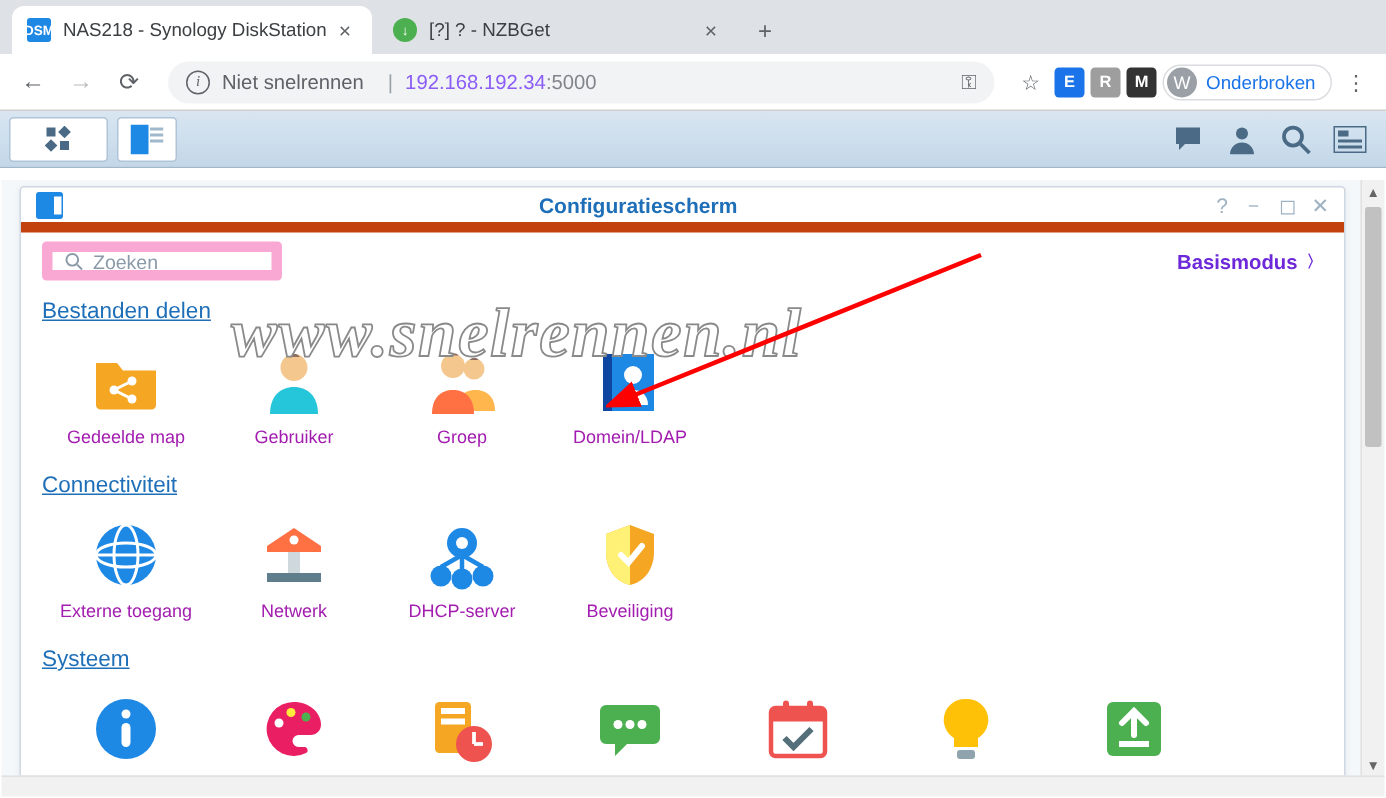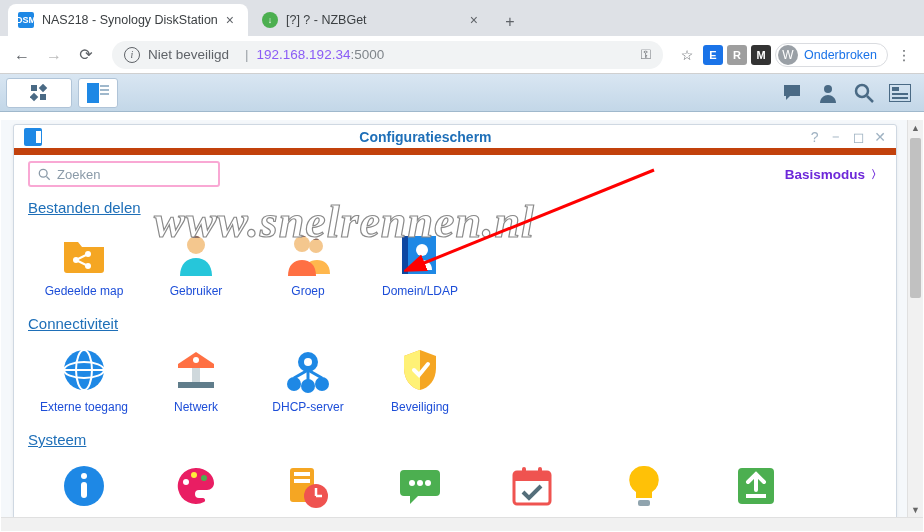--- a/index.html
+++ b/index.html
@@ -48,27 +48,27 @@
 
 
 .panel { position: absolute; left: 12px; top: 4px; right: 26px; bottom: 0; background: #fff; border: 1px solid #cfd8e2; border-radius: 3px 3px 0 0; box-shadow: 0 1px 4px rgba(0,0,0,0.06); }
 .panel-hdr { height: 30px; display: flex; align-items: center; padding: 0 10px; border-bottom: 7px solid #c2410c; }
 .panel-hdr .picon { width: 18px; height: 18px; background: #1e88e5; border-radius: 2px; margin-right: 8px; position: relative; }
 .panel-hdr .picon::after { content: ""; position: absolute; right: 1px; top: 3px; bottom: 3px; width: 5px; background: #fff; }
 .panel-title { flex: 1; text-align: center; color: #1e6fb8; font-weight: 600; font-size: 14px; }
 .panel-hdr .wctrl { color: #9fb2c2; font-size: 14px; margin-left: 10px; }
 
 .panel-sub { height: 38px; display: flex; align-items: center; padding: 0 14px; }
-.search-box { width: 192px; height: 26px; border: 2px solid #f9a8d4; border-radius: 3px; display: flex; align-items: center; padding: 0 8px; color: #8a9aa8; font-size: 13px; gap: 6px; }
+.search-box { width: 160px; height: 26px; border: 7px solid #f9a8d4; border-radius: 3px; display: flex; align-items: center; padding: 0 8px; color: #8a9aa8; font-size: 13px; gap: 6px; }
 .mode-link { margin-left: auto; color: #6d28d9; font-weight: 600; font-size: 13.5px; display: flex; align-items: flex-start; gap: 6px; }
 
 .panel-body { padding: 0 14px 10px; overflow: hidden; }
 .section-h { color: #1e6fb8; font-size: 15px; font-weight: 400; margin: 6px 0 10px; text-decoration: underline; }
 .grid { display: flex; flex-wrap: wrap; gap: 0; }
-.item { width: 112px; display: flex; flex-direction: column; align-items: center; text-align: center; font-size: 12px; color: #1d4ed8; cursor: pointer; padding: 4px 0 10px; }
+.item { width: 112px; display: flex; flex-direction: column; align-items: center; text-align: center; font-size: 12px; color: #a21caf; cursor: pointer; padding: 4px 0 10px; }
 .item .ico { width: 48px; height: 48px; margin-bottom: 6px; display: flex; align-items: center; justify-content: center; border-radius: 8px; }
 .item .lbl { line-height: 1.25; }
 
 
 .wm { position: absolute; left: 140px; top: 70px; font-size: 46px; font-family: "Comic Sans MS", cursive; color: rgba(255,255,255,0.95); -webkit-text-stroke: 1.2px #8a8a8a; letter-spacing: 1px; pointer-events: none; font-style: italic; font-weight: bold; }
 
 
 .arrow { position: absolute; pointer-events: none; }
 
 .chev { font-size: 11px; }
@@ -95,21 +95,21 @@
   </div>
   <div class="newtab">+</div>
 </div>
 
 <div class="toolbar">
   <div class="nav-btn">←</div>
   <div class="nav-btn disabled">→</div>
   <div class="nav-btn">⟳</div>
   <div class="omnibox">
     <span class="info-icon">i</span>
-    <span class="nb">Niet beveiligd</span>
+    <span class="nb">Niet snelrennen</span>
     <span class="sep">|</span>
     <span class="host">192.168.192.34</span>
       <span class="port">:5000</span>
     <span class="key">⚿</span>
   </div>
   <div class="tool-icon">☆</div>
   <div class="ext-badge" style="background:#1a73e8">E</div>
   <div class="ext-badge" style="background:#9e9e9e">R</div>
   <div class="ext-badge" style="background:#333">M</div>
   <div class="prof-badge">

